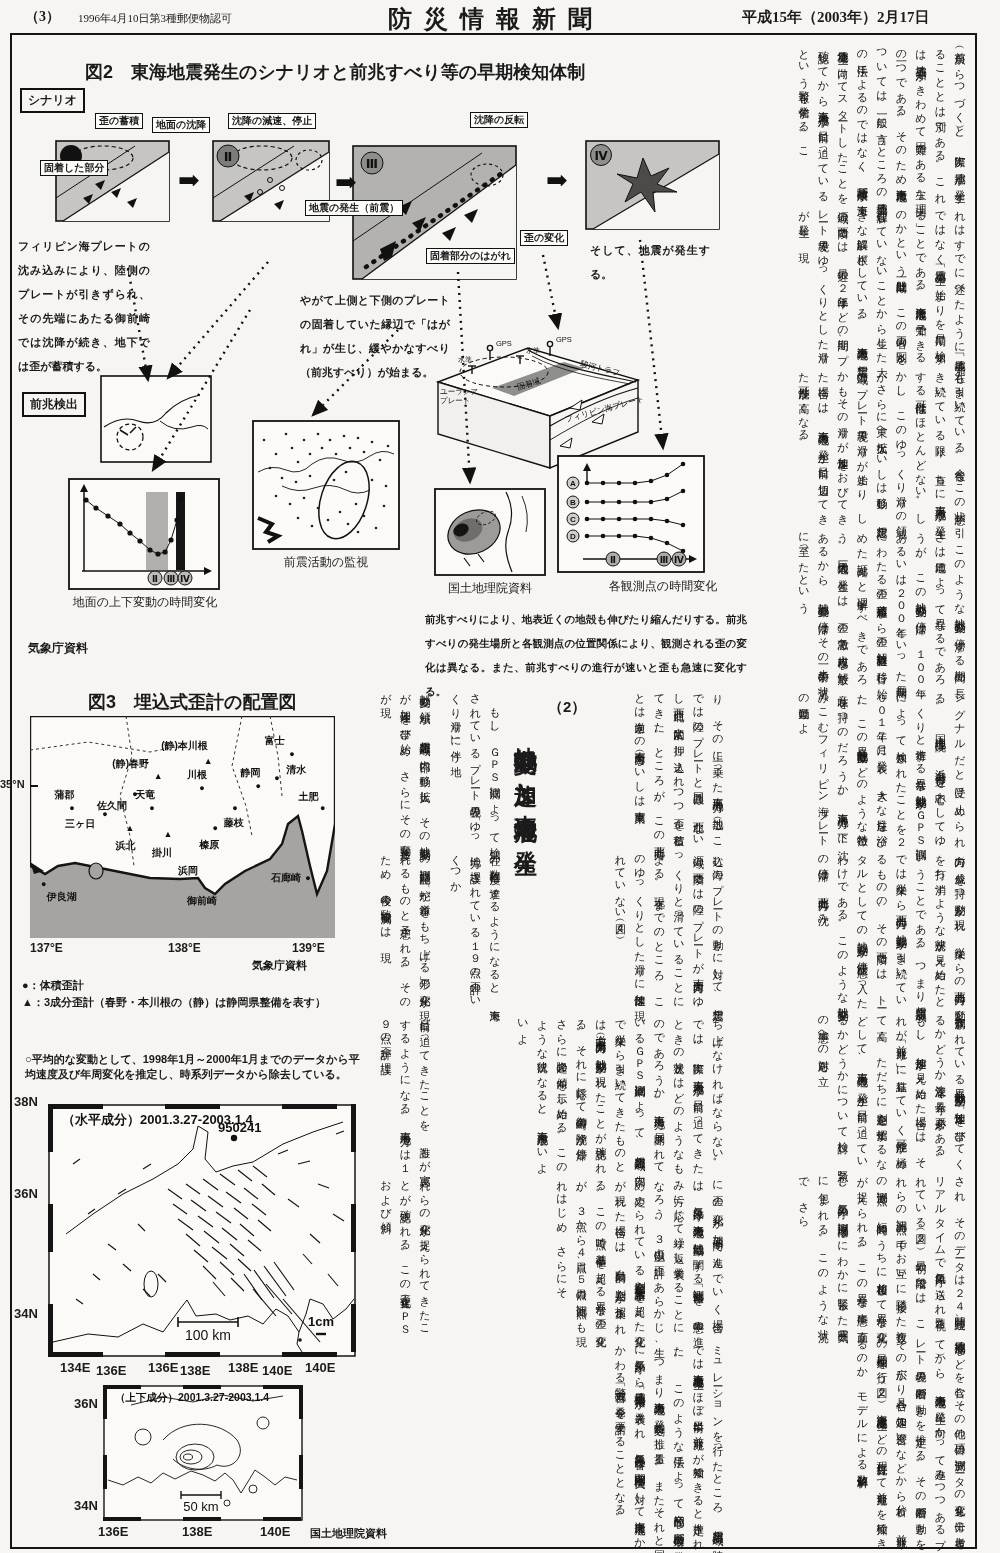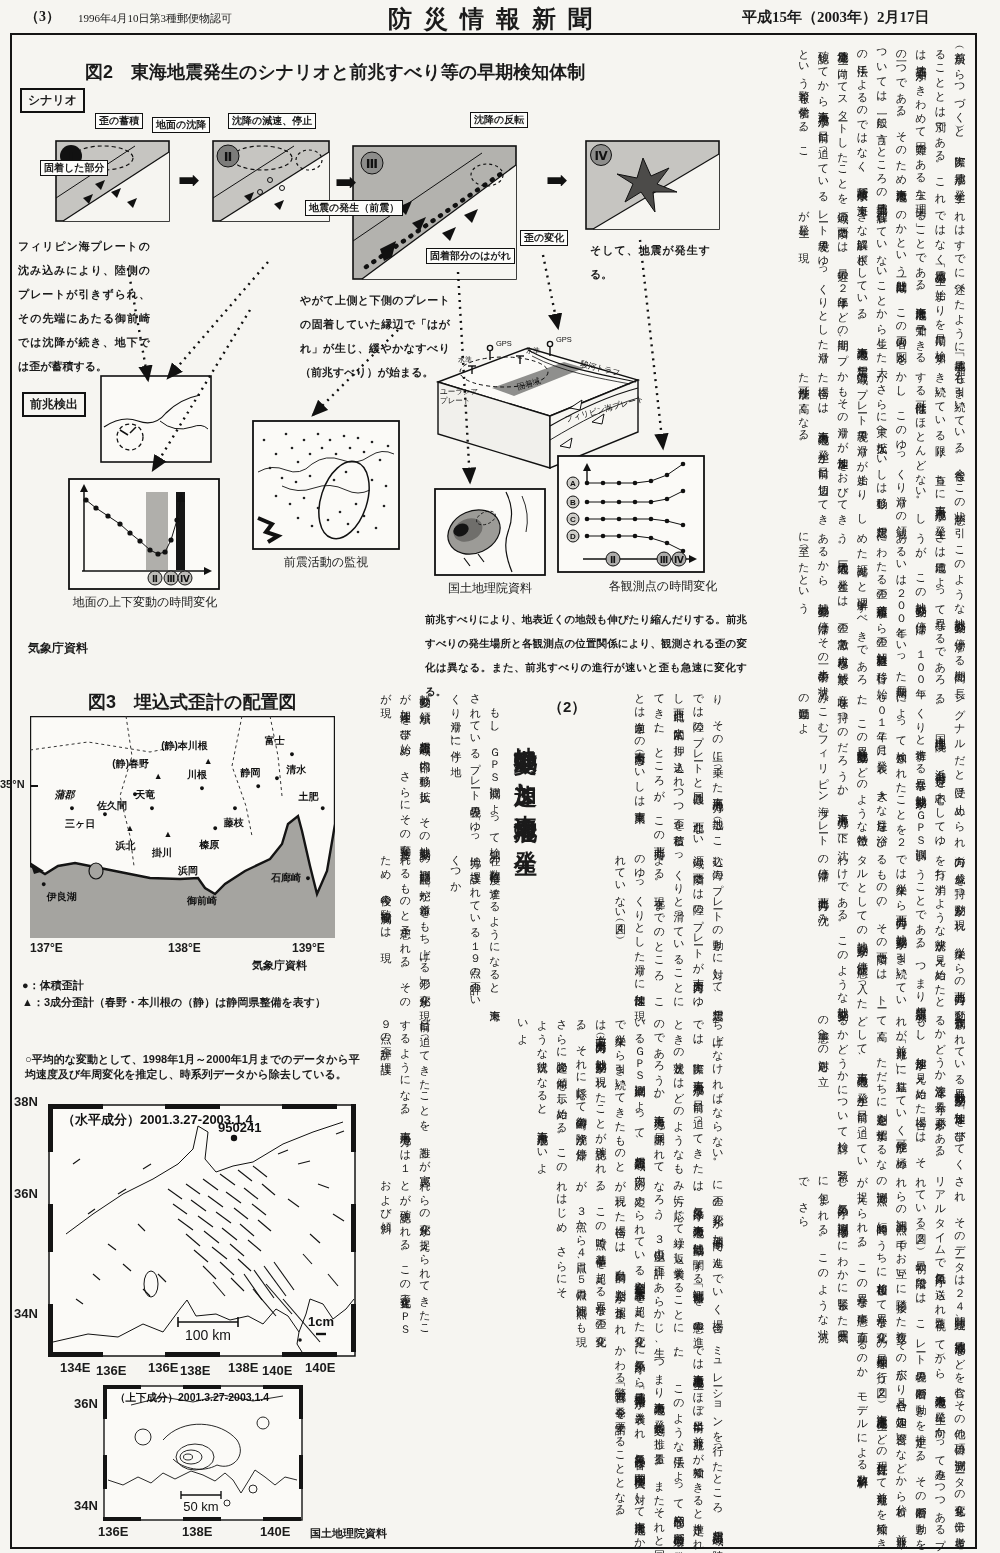--- a/index.html
+++ b/index.html
@@ -385,21 +385,21 @@
         <span class="st-label" style="left: 69%; top: 22.5%;">静岡</span>
         <span class="st-mark" style="left: 58.4%; top: 20.3%;">▲</span>
         <span class="st-label" style="left: 43%; top: 10.5%;">(静)本川根</span>
         <span class="st-mark" style="left: 42%; top: 27%;">▲</span>
         <span class="st-label" style="left: 27%; top: 18.5%;">(静)春野</span>
         <span class="st-mark" style="left: 56.4%; top: 32.4%;">●</span>
         <span class="st-label" style="left: 51.5%; top: 23.5%;">川根</span>
         <span class="st-mark" style="left: 34.4%; top: 35.1%;">●</span>
         <span class="st-label" style="left: 22%; top: 37.5%;">佐久間</span>
         <span class="st-mark" style="left: 13.8%; top: 41.4%;">●</span>
-        <span class="st-label" style="left: 8%; top: 32.5%; font-style: italic;">蒲郡</span>
+        <span class="st-label" style="left: 8%; top: 32.5%;">蒲郡</span>
         <span class="st-mark" style="left: 24.6%; top: 44.1%;">●</span>
         <span class="st-label" style="left: 11.5%; top: 45.5%;">三ヶ日</span>
         <span class="st-mark" style="left: 40%; top: 41.4%;">●</span>
         <span class="st-label" style="left: 34.5%; top: 32.5%;">天竜</span>
         <span class="st-mark" style="left: 67.2%; top: 41.4%;">●</span>
         <span class="st-label" style="left: 63.5%; top: 45%;">藤枝</span>
         <span class="st-mark" style="left: 96%; top: 41.4%;">●</span>
         <span class="st-label" style="left: 88%; top: 33.5%;">土肥</span>
         <span class="st-mark" style="left: 32.8%; top: 50.5%;">▲</span>
         <span class="st-label" style="left: 28%; top: 55.5%;">浜北</span>

